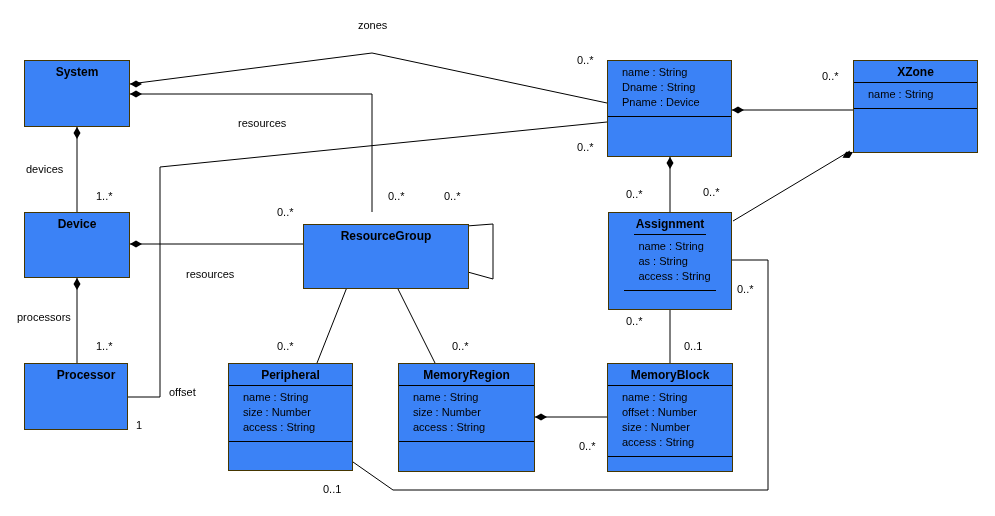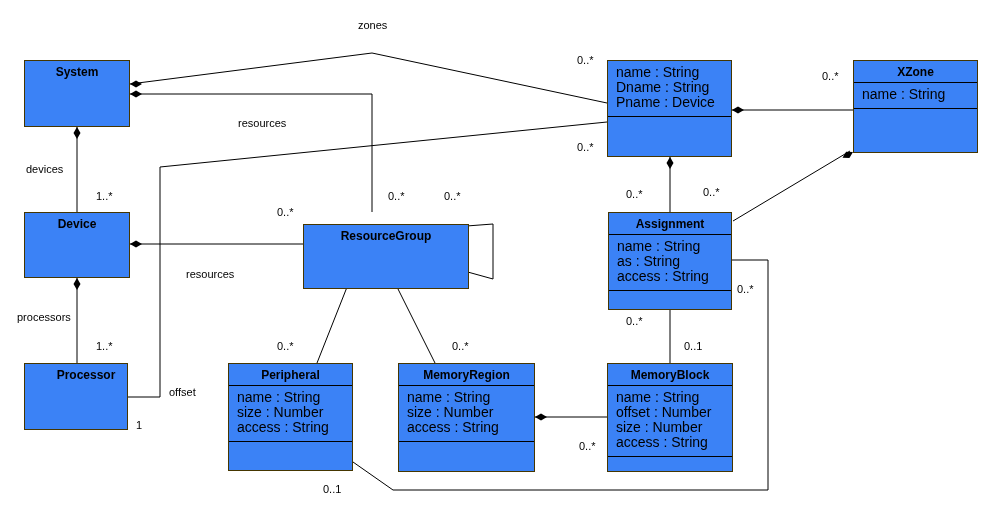--- a/index.html
+++ b/index.html
@@ -15,21 +15,21 @@
     background:#3b82f6;border:1px solid #453600;
     display:flex;flex-direction:column;color:#000;
   }
   .uml-class .title{
     font-weight:bold;font-size:12px;text-align:center;
     padding:4px 2px 3px 2px;white-space:nowrap;
   }
   .uml-class.with-attrs .title{border-bottom:1px solid #000;}
   .uml-class .attrs{
     border-bottom:1px solid #000;
-    padding:4px 5px 6px 8px;font-size:14px;line-height:15px;
+    padding:4px 5px 6px 14px;font-size:11px;line-height:15px;
   }
   .uml-class .attr{white-space:nowrap;}
   .uml-class .footer{flex:1;}
   .edge-label{
     position:absolute;z-index:3;font-size:11px;color:#000;white-space:nowrap;
   }
 </style>
 </head>
 <body>
 
@@ -113,21 +113,21 @@
     <div class="title">MemoryBlock</div>
     <div class="attrs">
       <div class="attr">name : String</div>
       <div class="attr">offset : Number</div>
       <div class="attr">size : Number</div>
       <div class="attr">access : String</div>
     </div>
     <div class="footer"></div>
   </div>
 
-  <div class="uml-class with-attrs" style="left:608px;top:212px;width:124px;height:98px;">
+  <div class="uml-class with-attrs" style="left:608px;top:212px;width:124px;height:98px;align-items:center;">
     <div class="title">Assignment</div>
     <div class="attrs">
       <div class="attr">name : String</div>
       <div class="attr">as : String</div>
       <div class="attr">access : String</div>
     </div>
     <div class="footer"></div>
   </div>
 
   <div class="uml-class with-attrs" style="left:607px;top:60px;width:125px;height:97px;">

